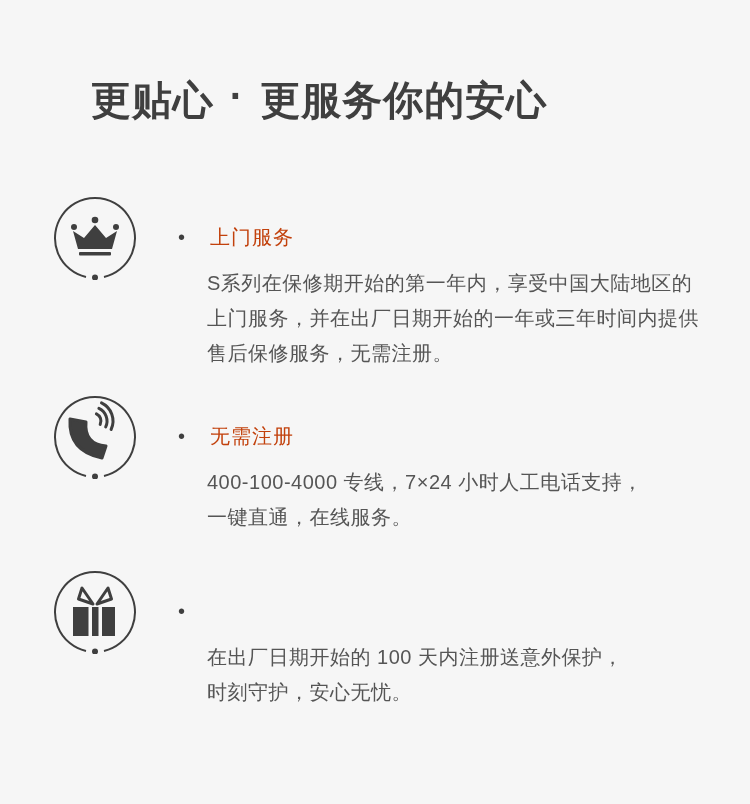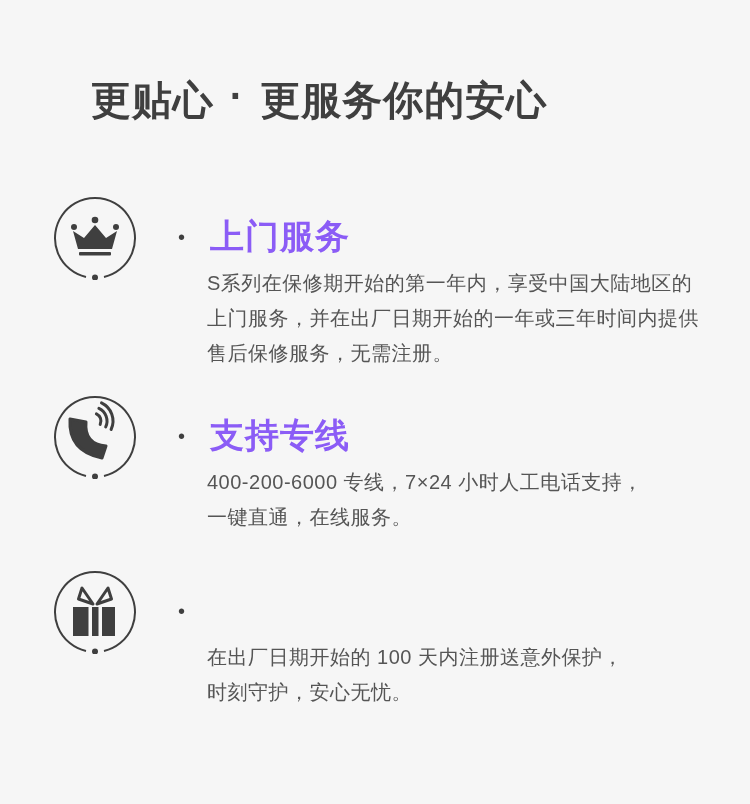--- a/index.html
+++ b/index.html
@@ -53,23 +53,23 @@
     align-items: center;
     height: 34px;
   }
   .bullet {
     flex: none;
     width: 32px;
     font-size: 20px;
     color: #3f3f3f;
   }
   .heading {
-    font-size: 34px;
-    font-weight: 700;
-    color: #8b5cf6;
+    font-size: 20px;
+    font-weight: 400;
+    color: #c2410c;
     letter-spacing: 1px;
   }
   .body-text {
     margin-top: 12px;
     padding-left: 29px;
     font-size: 20px;
     line-height: 35px;
     color: #555555;
     white-space: pre;
     letter-spacing: 0.5px;
@@ -114,23 +114,23 @@
         <circle cx="42" cy="81.5" r="3" fill="#3f3f3f"></circle>
         <path d="M17 24 Q15 56 49 63 L53 51 Q31 49 33 27 Z" fill="#3f3f3f" stroke="#3f3f3f" stroke-width="3" stroke-linejoin="round"></path>
         <path d="M43.4 18.8 A8 8 0 0 1 47.2 29.4" fill="none" stroke="#3f3f3f" stroke-width="3" stroke-linecap="round"></path>
         <path d="M45.9 13.3 A14 14 0 0 1 52.7 31.9" fill="none" stroke="#3f3f3f" stroke-width="3" stroke-linecap="round"></path>
         <path d="M48.5 7.9 A20 20 0 0 1 58.1 34.5" fill="none" stroke="#3f3f3f" stroke-width="3" stroke-linecap="round"></path>
       </svg>
     </div>
     <div class="content">
       <div class="heading-row">
         <span class="bullet">•</span>
-        <span class="heading">支持专线</span>
+        <span class="heading">无需注册</span>
       </div>
-      <div class="body-text">400-200-6000 专线，7×24 小时人工电话支持，
+      <div class="body-text">400-100-4000 专线，7×24 小时人工电话支持，
 一键直通，在线服务。</div>
     </div>
   </div>
 
   <div class="section section-accident">
     <div class="icon-wrap">
       <svg width="84" height="84" viewBox="0 0 84 84">
         <path d="M33 81 A40 40 0 1 1 51 81" fill="none" stroke="#3f3f3f" stroke-width="2"></path>
         <circle cx="42" cy="81.5" r="3" fill="#3f3f3f"></circle>
         <rect x="20" y="37" width="42" height="29" fill="#3f3f3f"></rect>

